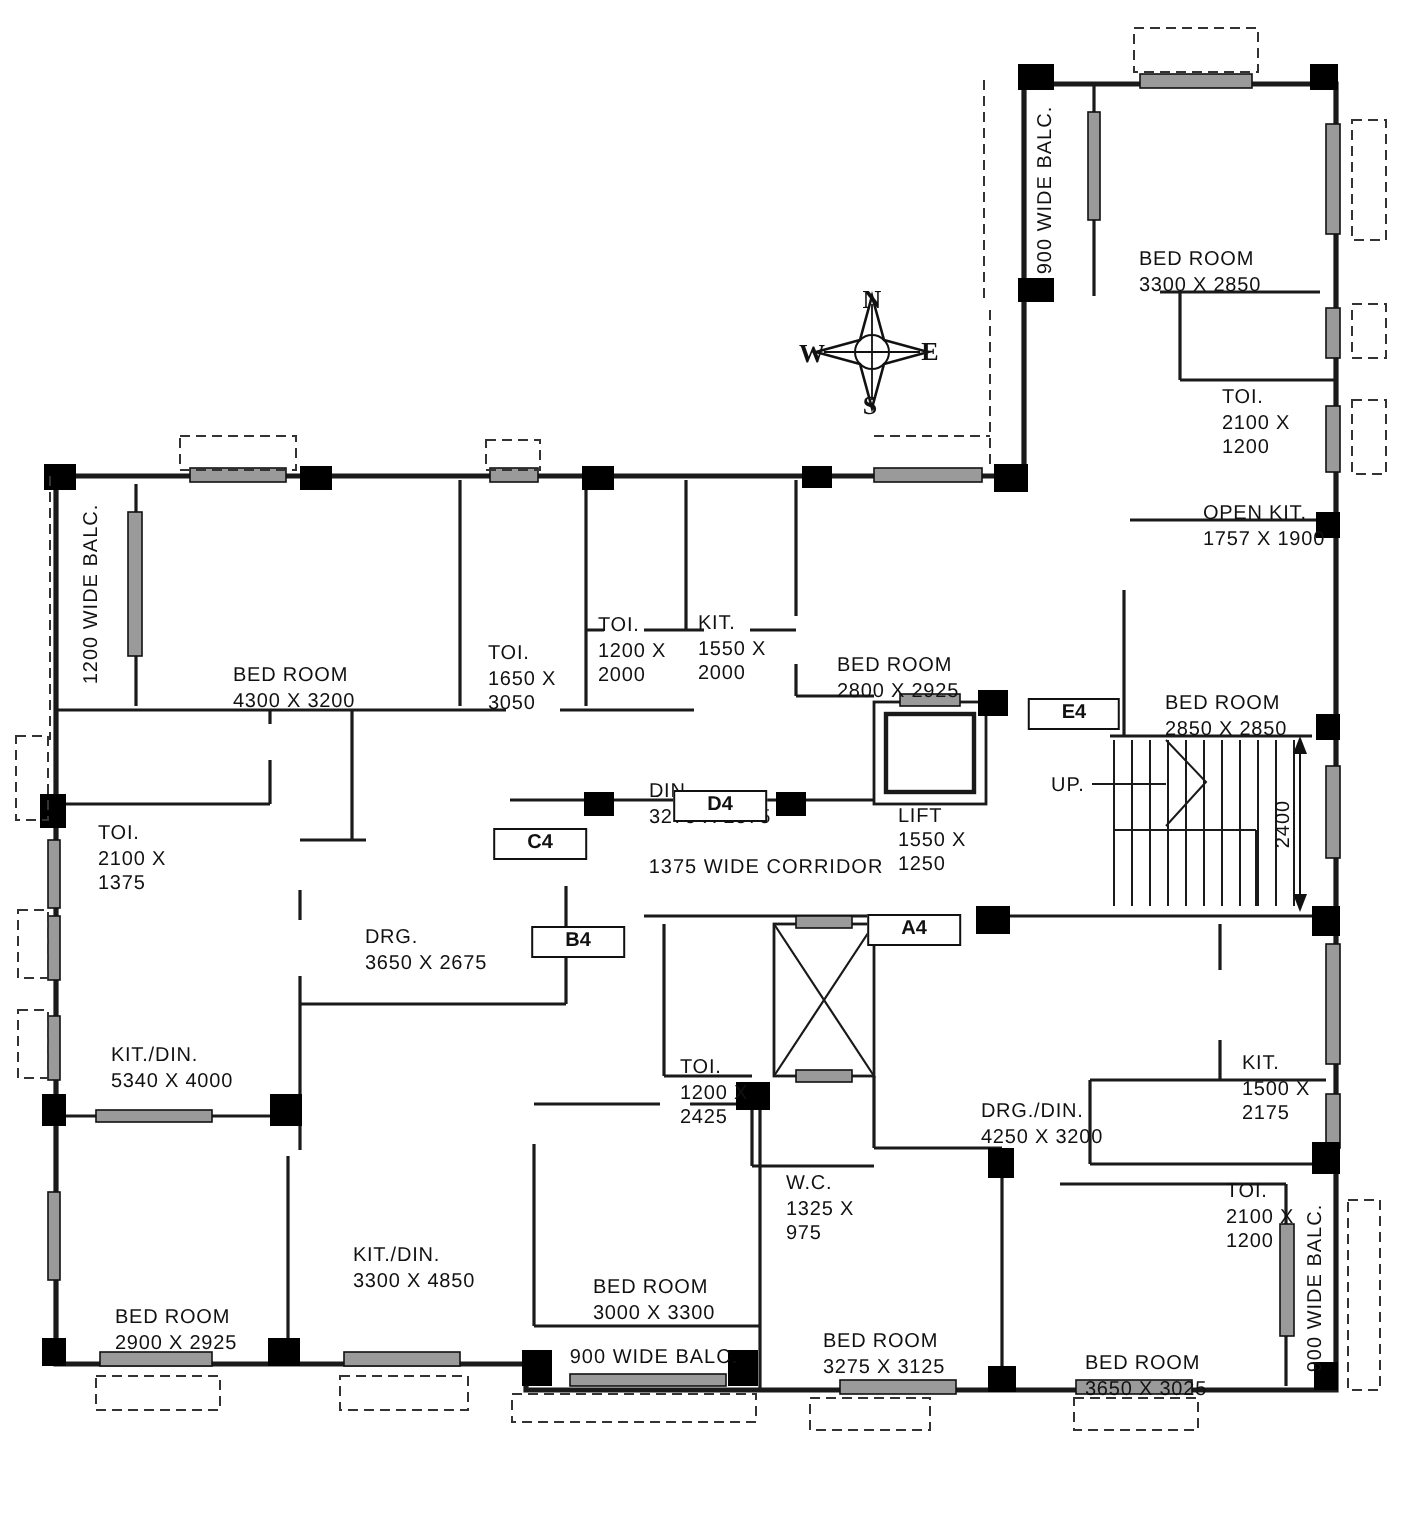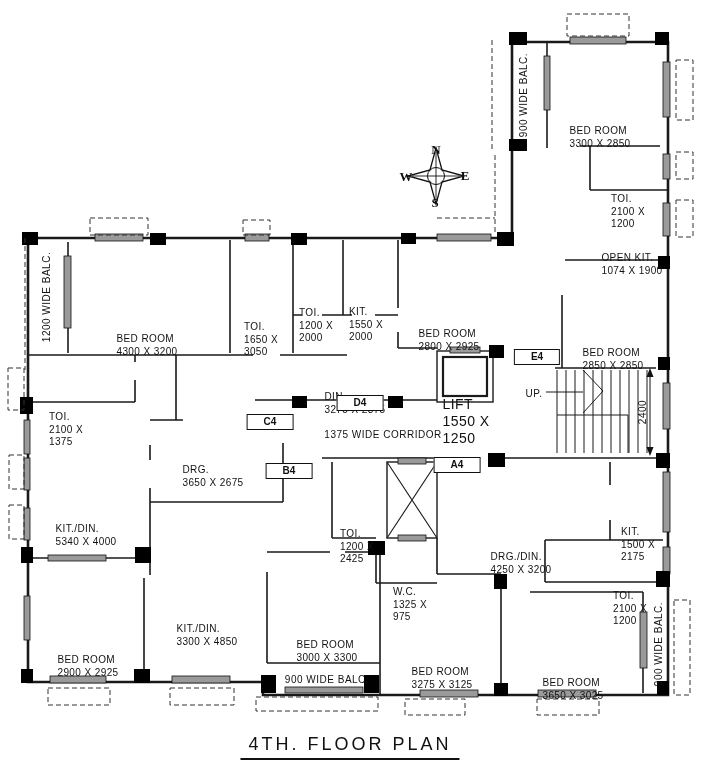--- a/index.html
+++ b/index.html
@@ -3,21 +3,21 @@
 <meta charset="utf-8">
 <style>
   html,body{margin:0;padding:0;background:#fff;}
   #plan{position:relative;width:701px;height:768px;background:#ffffff;overflow:hidden;
         font-family:"Liberation Sans",sans-serif;color:#111;}
   #plan svg{position:absolute;left:0;top:0;}
   .lbl{position:absolute;transform:translate(-50%,-50%);text-align:left;
        font:10px/1.25 "Liberation Sans",sans-serif;letter-spacing:.4px;color:#111;
        white-space:pre-line;margin-top:44px;}
   .lbl span{display:block;}
-  .sm{font-size:14px;line-height:1.2;}
+  .sm{font-size:10px;line-height:1.2;}
   .grid{position:absolute;transform:translate(-50%,-50%);border:1.4px solid #111;
         background:#fff;font:bold 10px/1 "Liberation Sans",sans-serif;padding:2px 16px;}
   .cdir{position:absolute;transform:translate(-50%,-50%);
         font:bold 13px "Liberation Serif",serif;}
   .note{position:absolute;transform:translate(-50%,-50%);
         font:10px "Liberation Sans",sans-serif;letter-spacing:.5px;white-space:nowrap;}
   .vnote{transform:translate(-50%,-50%) rotate(-90deg);}
   .title{position:absolute;left:350px;top:747px;transform:translate(-50%,-50%);
          font:18px "Liberation Sans",sans-serif;letter-spacing:3px;
          border-bottom:2px solid #111;padding:0 8px 3px;white-space:nowrap;}
@@ -183,21 +183,21 @@
   <g>
     <path d="M436,148 L442,170 L464,176 L442,182 L436,204 L430,182 L408,176 L430,170 Z" fill="#fff" stroke="#111" stroke-width="1.3"></path>
     <circle cx="436" cy="176" r="8.5" fill="none" stroke="#111" stroke-width="1"></circle>
     <path d="M436,152 V200 M412,176 H460" stroke="#111" stroke-width="0.9" fill="none"></path>
   </g>
 </svg>
 
 <div class="lbl" style="left:600px;top:93px"><span>BED  ROOM</span><span>3300  X  2850</span></div>
 <div class="lbl" style="left:628px;top:168px"><span>TOI.</span><span>2100  X
 1200</span></div>
-<div class="lbl" style="left:632px;top:220px"><span>OPEN  KIT.</span><span>1074  X  1900</span></div>
+<div class="lbl" style="left:632px;top:220px"><span>OPEN  KIT.</span><span>1757  X  1900</span></div>
 <div class="lbl" style="left:613px;top:315px"><span>BED  ROOM</span><span>2850  X  2850</span></div>
 <div class="lbl" style="left:147px;top:301px"><span>BED  ROOM</span><span>4300  X  3200</span></div>
 <div class="lbl" style="left:261px;top:296px"><span>TOI.</span><span>1650  X
 3050</span></div>
 <div class="lbl" style="left:316px;top:282px"><span>TOI.</span><span>1200  X
 2000</span></div>
 <div class="lbl" style="left:366px;top:281px"><span>KIT.</span><span>1550  X
 2000</span></div>
 <div class="lbl" style="left:449px;top:296px"><span>BED  ROOM</span><span>2800  X  2925</span></div>
 <div class="lbl" style="left:355px;top:359px"><span>DIN.</span><span>3275  X  2375</span></div>
@@ -235,15 +235,14 @@
 <div class="grid" style="left:289px;top:471px">B4</div>
 <div class="grid" style="left:270px;top:422px">C4</div>
 <div class="grid" style="left:360px;top:403px">D4</div>
 <div class="grid" style="left:537px;top:357px">E4</div>
 
 <div class="cdir" style="left:436px;top:150px">N</div>
 <div class="cdir" style="left:406px;top:177px">W</div>
 <div class="cdir" style="left:465px;top:176px">E</div>
 <div class="cdir" style="left:435px;top:203px">S</div>
 
-<div class="title">4TH.  FLOOR  PLAN</div>
 
 </div>
 
 </body></html>

